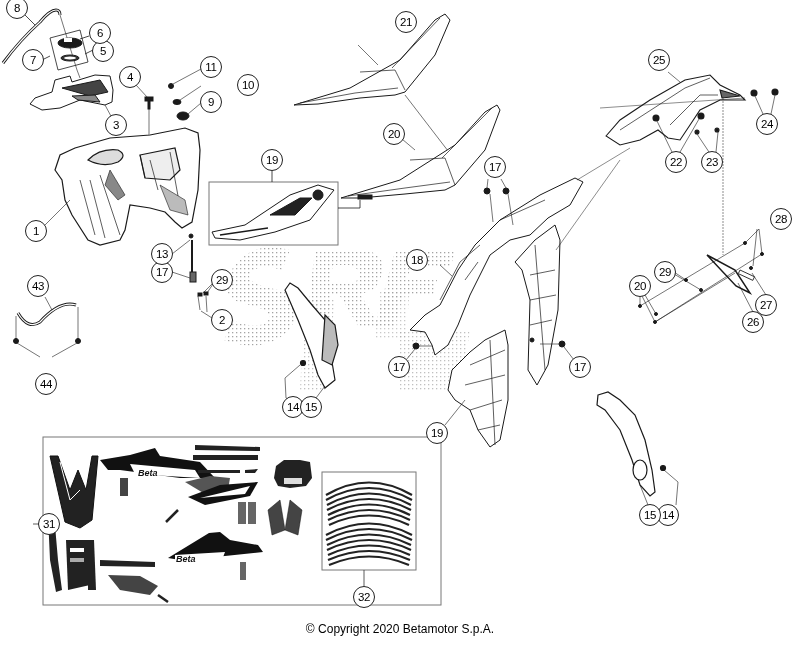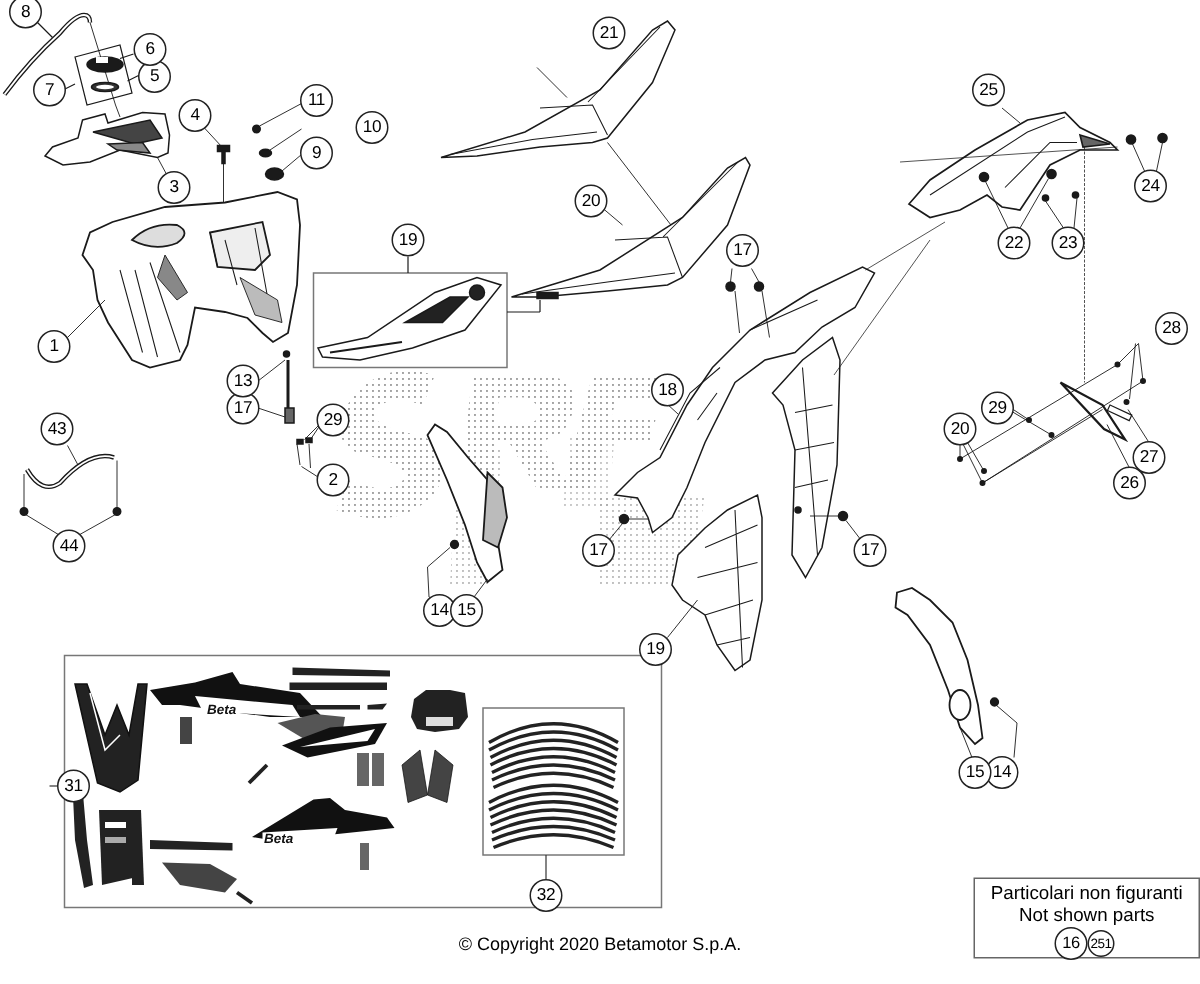--- a/index.html
+++ b/index.html
@@ -307,45 +307,37 @@
       <span class="callout" style="left: 211px; top: 67px;">11</span>
       <span class="callout" style="left: 162px; top: 272px;">17</span>
       <span class="callout" style="left: 162px; top: 254px;">13</span>
       <span class="callout" style="left: 293px; top: 407px;">14</span>
       <span class="callout" style="left: 311px; top: 407px;">15</span>
       <span class="callout" style="left: 668px; top: 515px;">14</span>
       <span class="callout" style="left: 650px; top: 515px;">15</span>
       <span class="callout" style="left: 495px; top: 167px;">17</span>
       <span class="callout" style="left: 399px; top: 367px;">17</span>
       <span class="callout" style="left: 580px; top: 367px;">17</span>
-      <span class="callout" style="left: 445px; top: 260px;">18</span>
+      <span class="callout" style="left: 417px; top: 260px;">18</span>
       <span class="callout" style="left: 437px; top: 433px;">19</span>
       <span class="callout" style="left: 394px; top: 134px;">20</span>
       <span class="callout" style="left: 351px; top: 22px; margin-left: 44px;">21</span>
       <span class="callout" style="left: 676px; top: 162px;">22</span>
       <span class="callout" style="left: 712px; top: 162px;">23</span>
       <span class="callout" style="left: 767px; top: 124px;">24</span>
       <span class="callout" style="left: 659px; top: 60px;">25</span>
       <span class="callout" style="left: 753px; top: 322px;">26</span>
       <span class="callout" style="left: 766px; top: 305px;">27</span>
       <span class="callout" style="left: 755px; top: 219px; margin-left: 15px;">28</span>
       <span class="callout" style="left: 222px; top: 280px;">29</span>
       <span class="callout" style="left: 665px; top: 272px;">29</span>
       <span class="callout" style="left: 640px; top: 286px;">20</span>
       <span class="callout" style="left: 10px; top: 524px; margin-left: 28px;">31</span>
       <span class="callout" style="left: 364px; top: 597px;">32</span>
       <span class="callout" style="left: 38px; top: 286px;">43</span>
-      <span class="callout" style="left: 46px; top: 364px;">44</span>
+      <span class="callout" style="left: 46px; top: 384px;">44</span>
       <span class="callout" style="left: 272px; top: 160px;">19</span>
     </div>
 
-<div id="notshown">
-  <div class="l1">Particolari non figuranti</div>
-  <div class="l2">Not shown parts</div>
-  <div class="codes">
-    <span class="callout" style="left:64px;top:10px;font-size:11px;">16</span>
-    <span class="callout small" style="left:84px;top:10px;margin-left:-9px;margin-top:-9px;">251</span>
-  </div>
+
+<div id="copyright">© Copyright 2020 Betamotor S.p.A.</div>
+
 </div>
 
-<div id="copyright">© Copyright 2020 Betamotor S.p.A.</div>
-
-</div>
-
 </body></html>

